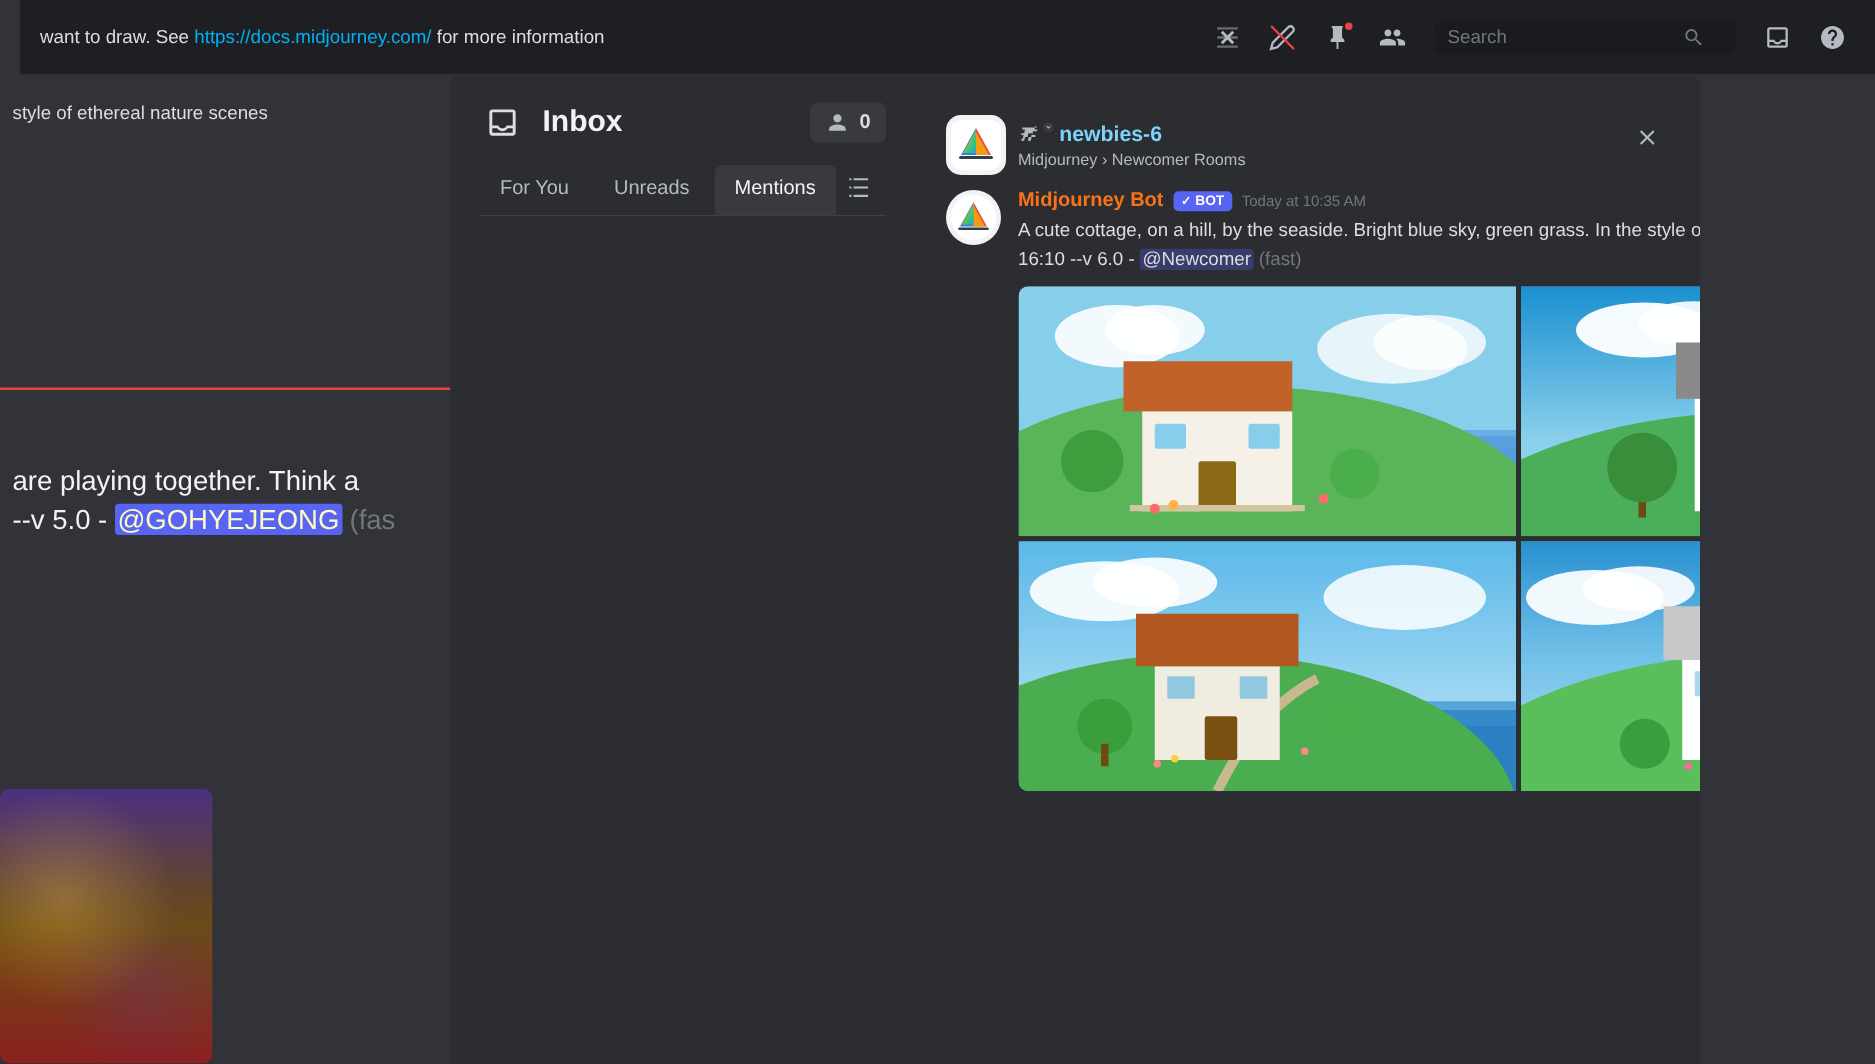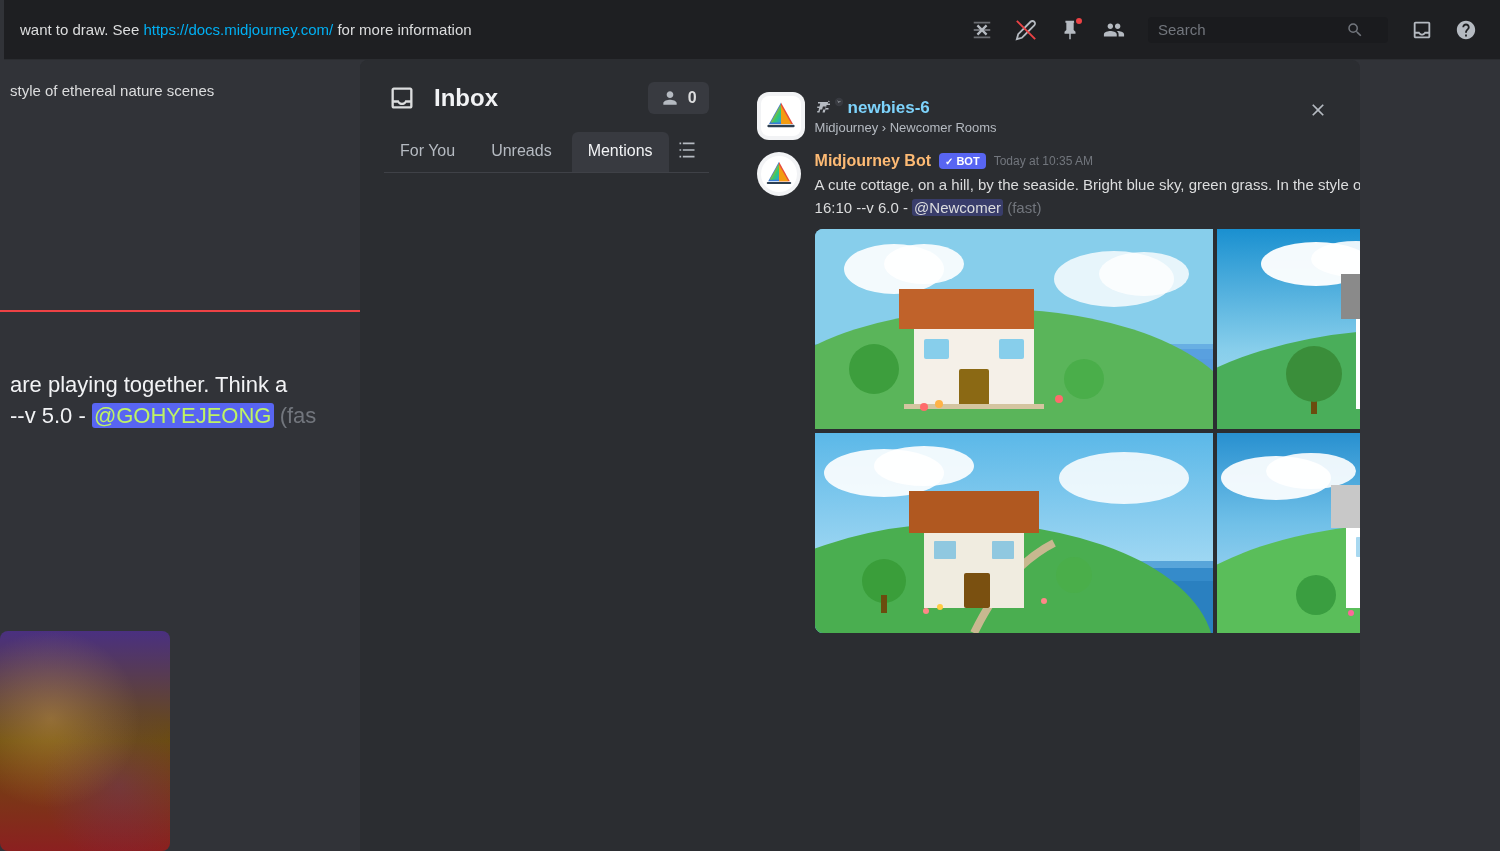--- a/index.html
+++ b/index.html
@@ -10,21 +10,21 @@
       font-family: 'Segoe UI', Arial, sans-serif;
       background: #313338;
       color: #dcddde;
       position: relative;
     }
 
     
     .top-bar {
       position: fixed;
       top: 0;
-      left: 4px;
+      left: 16px;
       right: 0;
       height: 60px;
       background: #1e1f22;
       display: flex;
       align-items: center;
       padding: 0 16px;
       z-index: 100;
       border-bottom: 1px solid #2b2d31;
     }
     .top-bar-text {
@@ -109,21 +109,21 @@
       left: 0;
       right: 0;
       padding: 0 10px;
       font-size: 22px;
       font-weight: 400;
       color: #f2f3f5;
       line-height: 1.4;
     }
     .bg-username {
       display: inline;
-      color: #bef264;
+      color: #fef9c3;
       background: #5865f2;
       border-radius: 3px;
       padding: 0 2px;
     }
     .bg-image {
       position: absolute;
       bottom: 0;
       left: 0;
       width: 170px;
       height: 220px;
@@ -340,21 +340,21 @@
     .message-body {}
     .message-meta {
       display: flex;
       align-items: center;
       gap: 8px;
       margin-bottom: 4px;
     }
     .bot-name {
       font-size: 16px;
       font-weight: 600;
-      color: #fdba74;
+      color: #f97316;
     }
     .bot-badge {
       background: #5865f2;
       color: white;
       font-size: 11px;
       font-weight: 700;
       padding: 2px 6px;
       border-radius: 4px;
       display: flex;
       align-items: center;

